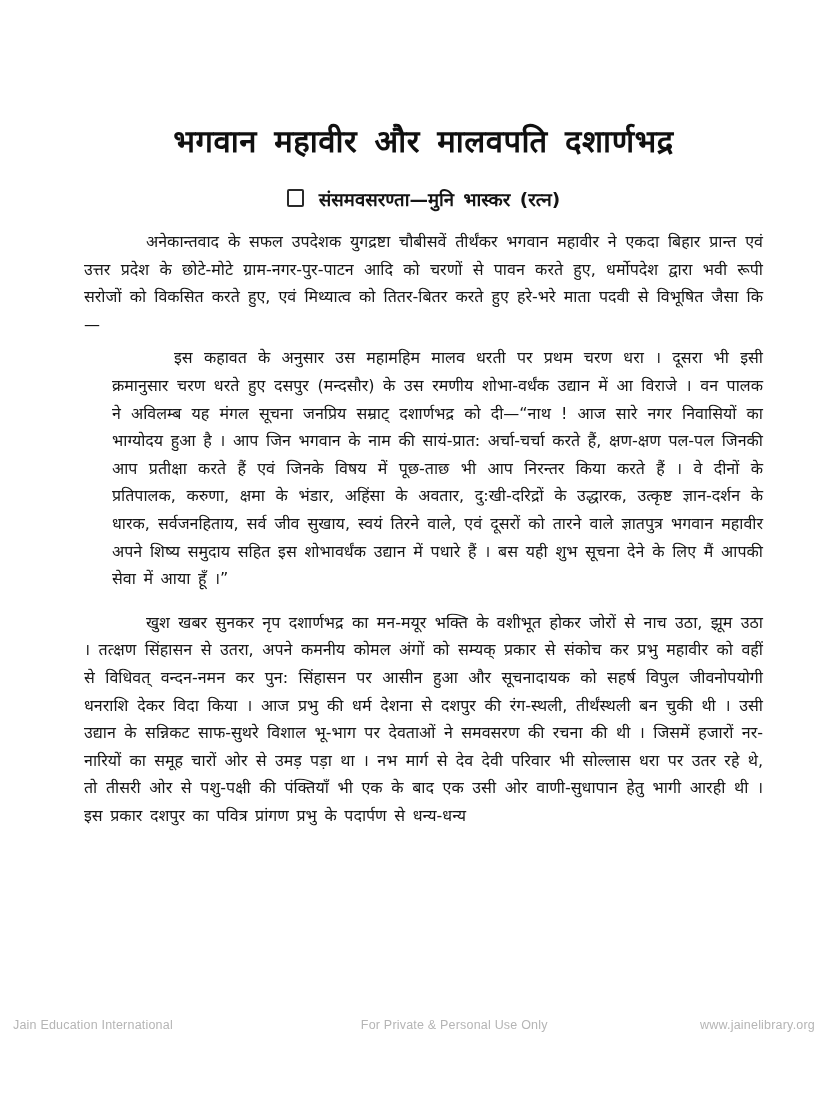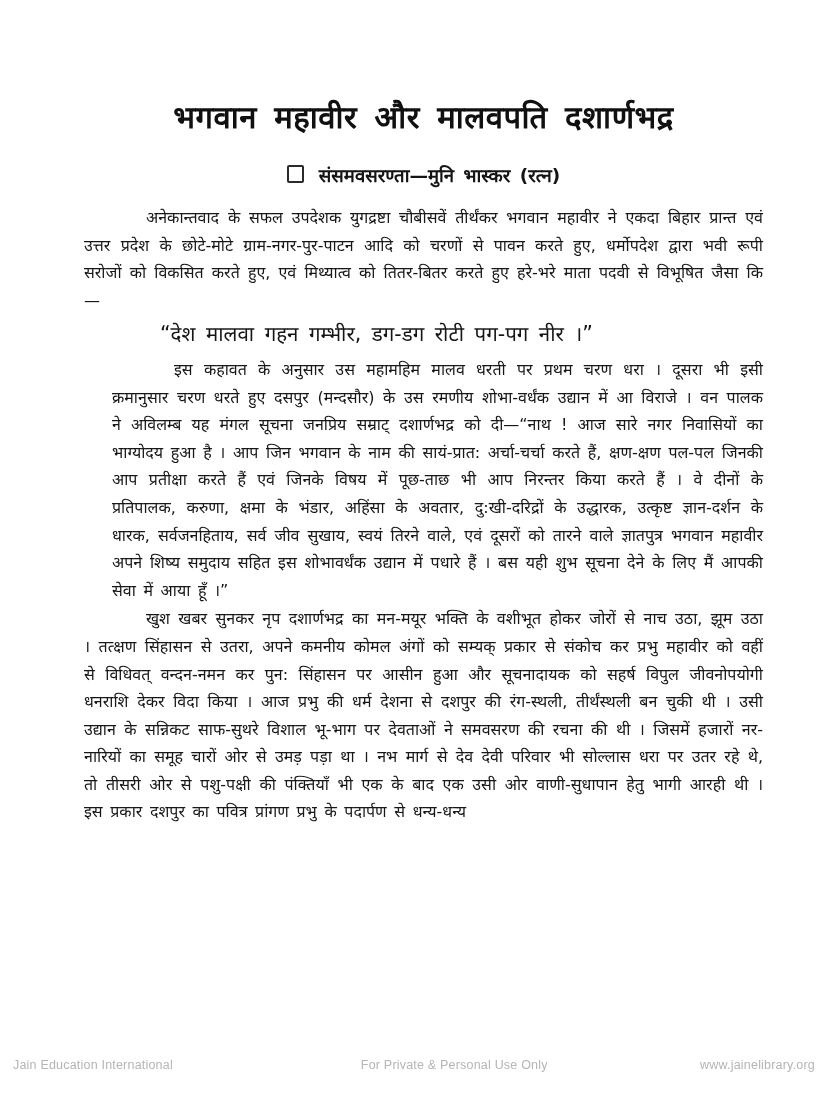--- a/index.html
+++ b/index.html
@@ -18,21 +18,21 @@
     color: #161616;
   }
   .content {
     position: absolute;
     left: 84px;
     top: 0;
     width: 679px;
   }
   .doc-title {
     margin: 0;
-    padding-top: 96px;
+    padding-top: 120px;
     text-align: center;
     font-size: 31px;
     line-height: 42px;
     font-weight: 700;
     letter-spacing: 0.5px;
     color: #101010;
     word-spacing: 6px;
   }
   .byline-row {
     margin-top: 24px;
@@ -55,34 +55,34 @@
     margin: 0;
     font-size: 16px;
     line-height: 27.6px;
     text-align: justify;
     text-indent: 62px;
     word-spacing: 2.5px;
     color: #171717;
   }
   .para-1 { margin-top: 17px; }
   .para-2 { margin-top: 6px; margin-left: 28px; }
-  .para-3 { margin-top: 1px; }
+  .para-3 { margin-top: 16px; }
   .verse-quote {
     margin: 7px 0 7px 76px;
     font-size: 20.5px;
     line-height: 27.6px;
     text-indent: 0;
     word-spacing: 4px;
     color: #151515;
   }
   .scan-footer {
     position: absolute;
     left: 0;
     right: 0;
-    top: 1058px;
+    top: 1018px;
     display: flex;
     justify-content: space-between;
     align-items: baseline;
     padding: 0 13px;
     font-family: "Liberation Sans", sans-serif;
     font-size: 12.5px;
     letter-spacing: 0.2px;
     color: #b5b5b5;
   }
   .scan-footer .fc { flex: 1; text-align: right; }
@@ -96,21 +96,20 @@
   <div class="content">
 
     <h1 class="doc-title">भगवान महावीर और मालवपति दशार्णभद्र</h1>
 
     <div class="byline-row">
       <span class="byline-box"></span><span>संसमवसरण्ता—मुनि भास्कर (रत्न)</span>
     </div>
 
     <p class="para para-1">अनेकान्तवाद के सफल उपदेशक युगद्रष्टा चौबीसवें तीर्थंकर भगवान महावीर ने एकदा बिहार प्रान्त एवं उत्तर प्रदेश के छोटे-मोटे ग्राम-नगर-पुर-पाटन आदि को चरणों से पावन करते हुए, धर्मोपदेश द्वारा भवी रूपी सरोजों को विकसित करते हुए, एवं मिथ्यात्व को तितर-बितर करते हुए हरे-भरे माता पदवी से विभूषित जैसा कि—</p>
 
-    <p class="verse-quote">“देश मालवा गहन  गम्भीर,  डग-डग रोटी पग-पग नीर ।”</p>
 
     <p class="para para-2">इस कहावत के अनुसार उस महामहिम मालव धरती पर प्रथम चरण धरा । दूसरा भी इसी क्रमानुसार चरण धरते हुए दसपुर (मन्दसौर) के उस रमणीय शोभा-वर्धंक उद्यान में आ विराजे । वन पालक ने अविलम्ब यह मंगल सूचना जनप्रिय सम्राट् दशार्णभद्र को दी—“नाथ ! आज सारे नगर निवासियों का भाग्योदय हुआ है । आप जिन भगवान के नाम की सायं-प्रात: अर्चा-चर्चा करते हैं, क्षण-क्षण पल-पल जिनकी आप प्रतीक्षा करते हैं एवं जिनके विषय में पूछ-ताछ भी आप निरन्तर किया करते हैं । वे दीनों के प्रतिपालक, करुणा, क्षमा के भंडार, अहिंसा के अवतार, दु:खी-दरिद्रों के उद्धारक, उत्कृष्ट ज्ञान-दर्शन के धारक, सर्वजनहिताय, सर्व जीव सुखाय, स्वयं तिरने वाले, एवं दूसरों को तारने वाले ज्ञातपुत्र भगवान महावीर अपने शिष्य समुदाय सहित इस शोभावर्धंक उद्यान में पधारे हैं ।  बस यही शुभ सूचना देने के लिए मैं आपकी सेवा में आया हूँ ।”</p>
 
     <p class="para para-3">खुश खबर सुनकर नृप दशार्णभद्र का मन-मयूर भक्ति के वशीभूत होकर जोरों से नाच उठा, झूम उठा । तत्क्षण सिंहासन से उतरा, अपने कमनीय कोमल अंगों को सम्यक् प्रकार से संकोच कर प्रभु महावीर को वहीं से विधिवत् वन्दन-नमन कर पुन: सिंहासन पर आसीन हुआ और सूचनादायक को सहर्ष विपुल जीवनोपयोगी धनराशि देकर विदा किया । आज प्रभु की धर्म देशना से दशपुर की रंग-स्थली, तीर्थंस्थली बन चुकी थी । उसी उद्यान के सन्निकट साफ-सुथरे विशाल भू-भाग पर देवताओं ने समवसरण की रचना की थी ।  जिसमें हजारों नर-नारियों का समूह चारों ओर से उमड़ पड़ा था । नभ मार्ग से देव देवी परिवार भी सोल्लास धरा पर उतर रहे थे, तो तीसरी ओर से पशु-पक्षी की पंक्तियाँ भी एक के बाद एक उसी ओर वाणी-सुधापान हेतु भागी आरही थी ।  इस प्रकार दशपुर का पवित्र प्रांगण प्रभु के पदार्पण से धन्य-धन्य</p>
 
   </div>
 
   <div class="scan-footer">
     <span class="fl">Jain Education International</span>
     <span class="fc">For Private &amp; Personal Use Only</span>

